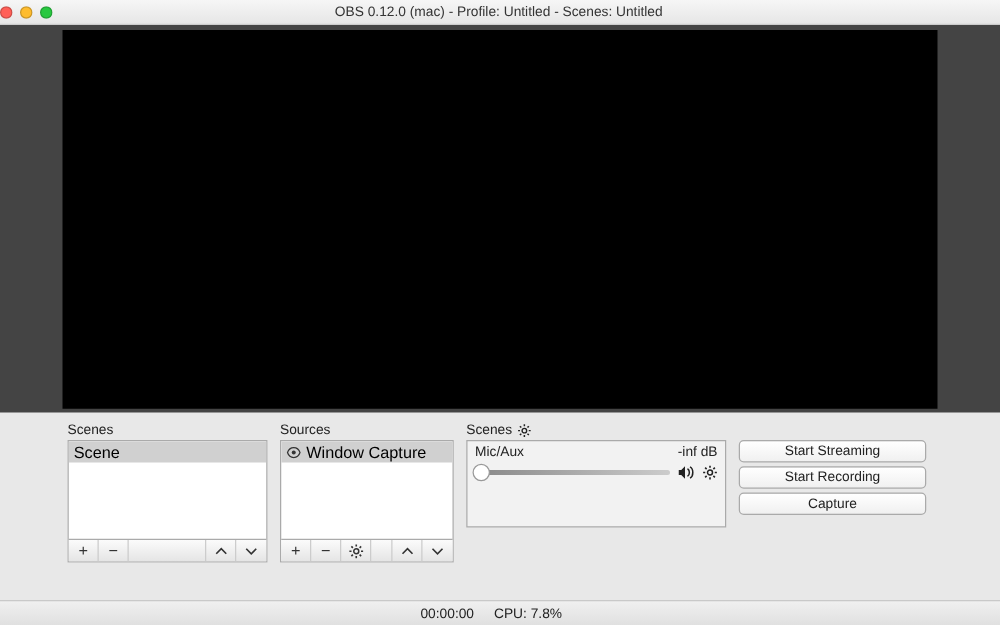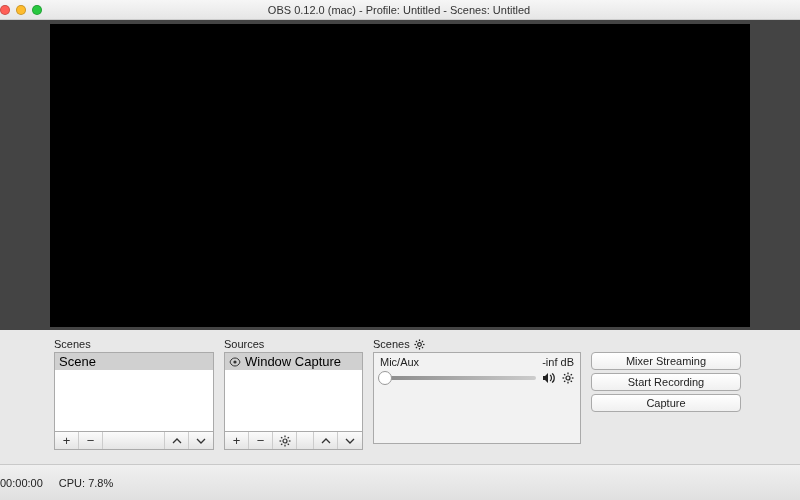--- a/index.html
+++ b/index.html
@@ -16,28 +16,28 @@
 .panel-label { font-size: 11px; margin-bottom: 2px; color: #222; display:flex; align-items:center; gap:4px;}
 .listbox { border: 1px solid #aaa; background: #fff; width: 160px; height: 98px; display: flex; flex-direction: column; }
 .listbox-sources { width: 139px; }
 .list-area { flex: 1; overflow: auto; }
 .list-item { font-size: 13px; padding: 1px 4px; display:flex; align-items:center; gap:4px; }
 .li-sel { background: #d0d0d0; }
 .list-toolbar { display: flex; border-top: 1px solid #aaa; background: linear-gradient(#fbfbfb,#e5e5e5); height: 18px; }
 .tb-btn { width: 24px; height: 100%; display: flex; align-items:center; justify-content:center; border-right: 1px solid #ccc; cursor:pointer; font-size:13px; color:#333;}
 .tb-btn:last-child{border-right:none}
 .tb-spacer{flex:1;border-right:1px solid #ccc}
-.mixer-box { border: 1px solid #aaa; background: #f2f2f2; width: 208px; height: 92px; padding: 3px 6px; display:flex; flex-direction:column; }
+.mixer-box { border: 1px solid #aaa; background: #f2f2f2; width: 208px; height: 70px; padding: 3px 6px; display:flex; flex-direction:column; }
 .mixer-row1 { display:flex; justify-content:space-between; font-size:11px; color:#222; }
 .mixer-row2 { display:flex; align-items:center; gap:6px; margin-top:4px; }
 .vol-track { flex:1; height:4px; border-radius:2px; background: linear-gradient(to right,#888,#ccc); position:relative; }
 .vol-knob { position:absolute; left:-2px; top:-5px; width:14px; height:14px; border-radius:50%; background:#fff; border:1px solid #999;}
 .btn-col { display:flex; flex-direction:column; gap:3px; width:150px; margin-top:14px;}
 .mac-btn { background: linear-gradient(#fff,#f0f0f0); border:1px solid #aaa; border-radius:4px; height:18px; font-size:11px; color:#222; display:flex; align-items:center; justify-content:center; cursor:pointer; }
-.statusbar { height: 36px; background: linear-gradient(#f0f0f0,#e0e0e0); border-top:1px solid #c9c9c9; display:flex; justify-content:flex-start; align-items:center; gap:16px; padding-right:14px; font-size:11px; color:#222; margin-top:auto;}
+.statusbar { height: 20px; background: linear-gradient(#f0f0f0,#e0e0e0); border-top:1px solid #c9c9c9; display:flex; justify-content:center; align-items:center; gap:16px; padding-right:14px; font-size:11px; color:#222; margin-top:auto;}
 .eye-icon,.gear-icon,.speaker-icon{display:inline-flex}
 svg{display:block}
 </style>
 </head>
 <body>
 
 <div class="titlebar">
   <div class="traffic">
     <span class="tr-close"></span>
     <span class="tr-min"></span>
@@ -192,21 +192,21 @@
                 <line x1="2.1" y1="9.9" x2="3.3" y2="8.7"></line>
                 <line x1="8.7" y1="3.3" x2="9.9" y2="2.1"></line>
               </g>
             </svg>
           </span>
       </div>
     </div>
   </div>
 
   <div class="btn-col">
-    <div class="mac-btn">Mixer Streaming</div>
+    <div class="mac-btn">Start Streaming</div>
     <div class="mac-btn">Start Recording</div>
     <div class="mac-btn">Capture</div>
   </div>
 
 </div>
 
 <div class="statusbar">
   <span>00:00:00</span>
   <span>CPU: 7.8%</span>
 </div>

